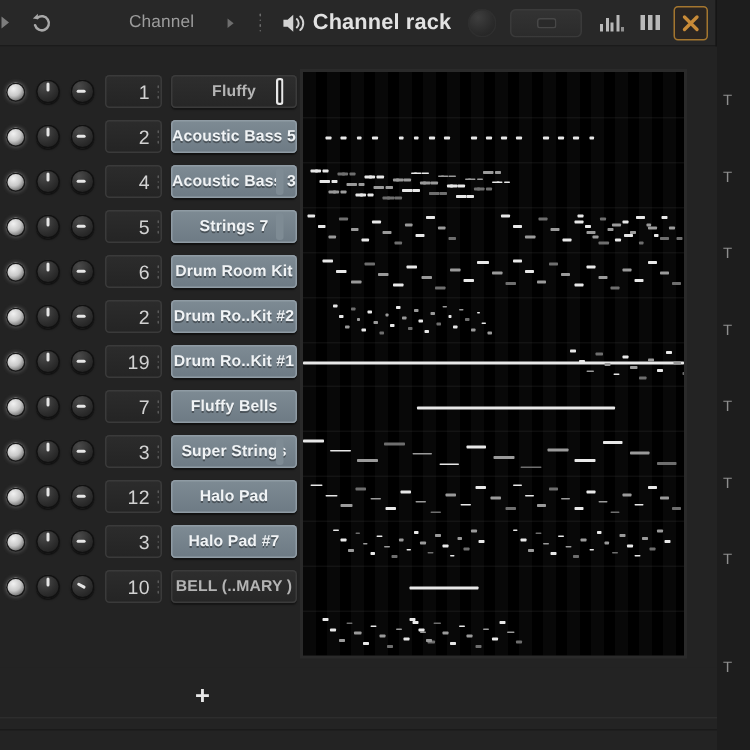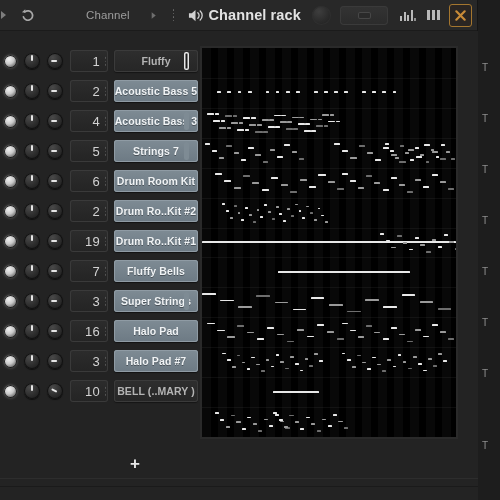--- a/index.html
+++ b/index.html
@@ -627,21 +627,21 @@
         </div>
         <div class="chrow">
           <div class="led"></div>
           <div class="knob">
             <div class="pt" style="transform: rotate(0deg);"></div>
           </div>
           <div class="knob pan">
             <div class="pt" style="transform: rotate(90deg);"></div>
           </div>
           <div class="idxbox">
-            <span>16</span>
+            <span>12</span>
             <div class="dots">
               <i></i>
               <i></i>
               <i></i>
             </div>
           </div>
           <div class="namebtn sel">
             <span>Halo Pad</span>
           </div>
         </div>

